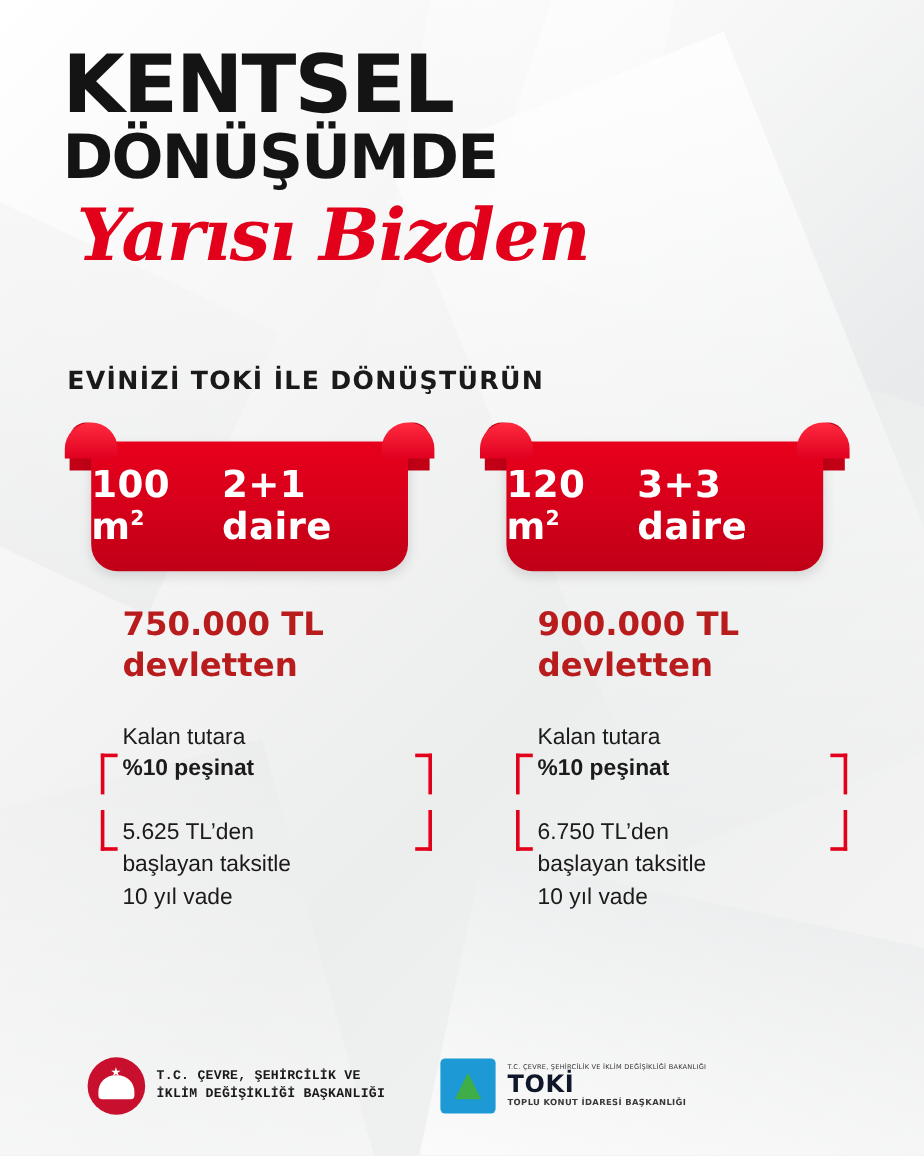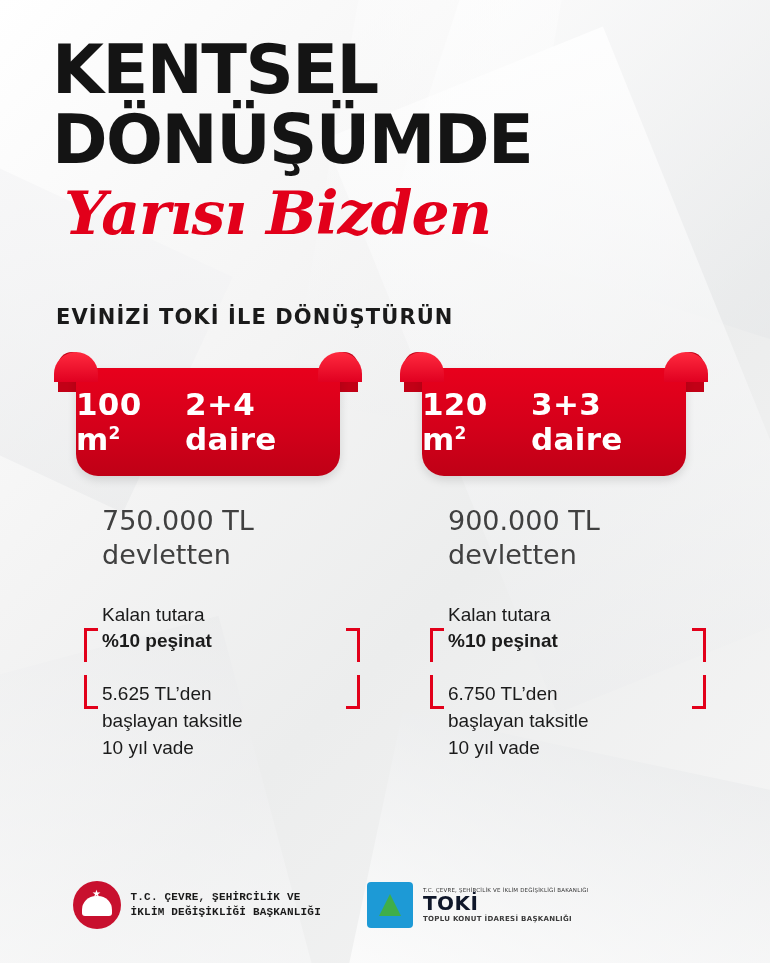--- a/index.html
+++ b/index.html
@@ -51,21 +51,21 @@
   .h-line {
     font-family: "DejaVu Sans", sans-serif;
     font-weight: 700;
     color: #141414;
     letter-spacing: -1.5px;
     line-height: .96;
     font-size: 66px;
     text-transform: uppercase;
   }
   .h-line.l1 { font-size: 67px; }
-  .h-line.l2 { font-size: 67px; margin-top: 6px; }
+  .h-line.l2 { font-size: 51px; margin-top: 6px; }
   .h-script {
     font-family: "DejaVu Serif", serif;
     font-style: italic;
     font-weight: 700;
     color: #e2001a;
     font-size: 60px;
     letter-spacing: -1px;
     margin-top: 10px;
     margin-left: 12px;
     line-height: 1;
@@ -146,23 +146,23 @@
     line-height: 1.12;
     letter-spacing: .3px;
     position: relative;
     z-index: 2;
   }
 
   .amount {
     margin-top: 22px;
     margin-left: 44px;
     font-family: "DejaVu Sans", sans-serif;
-    font-weight: 400;
+    font-weight: 700;
     font-size: 27px;
-    color: #404040;
+    color: #b91c1c;
     line-height: 1.25;
   }
   .amount .sub { display: block; }
 
   .detail {
     margin-top: 30px;
     margin-left: 44px;
     position: relative;
     font-size: 19px;
     color: #1b1b1b;
@@ -291,21 +291,21 @@
   <div class="subtitle">EVİNİZİ TOKİ İLE DÖNÜŞTÜRÜN</div>
 
   <div class="col col-left">
     <div class="ribbon-wrap">
       <div class="curl curl-l"></div>
       <div class="curl curl-r"></div>
       <div class="ribbon">
         <div class="ribbon-line1">
           <span>100 m</span><sup>2</sup>
         </div>
-        <div class="ribbon-line2">2+4 daire</div>
+        <div class="ribbon-line2">2+1 daire</div>
       </div>
     </div>
 
     <div class="amount">
       <span>750.000 TL</span>
       <span class="sub">devletten</span>
     </div>
 
     <div class="detail">
       <div class="blk">

